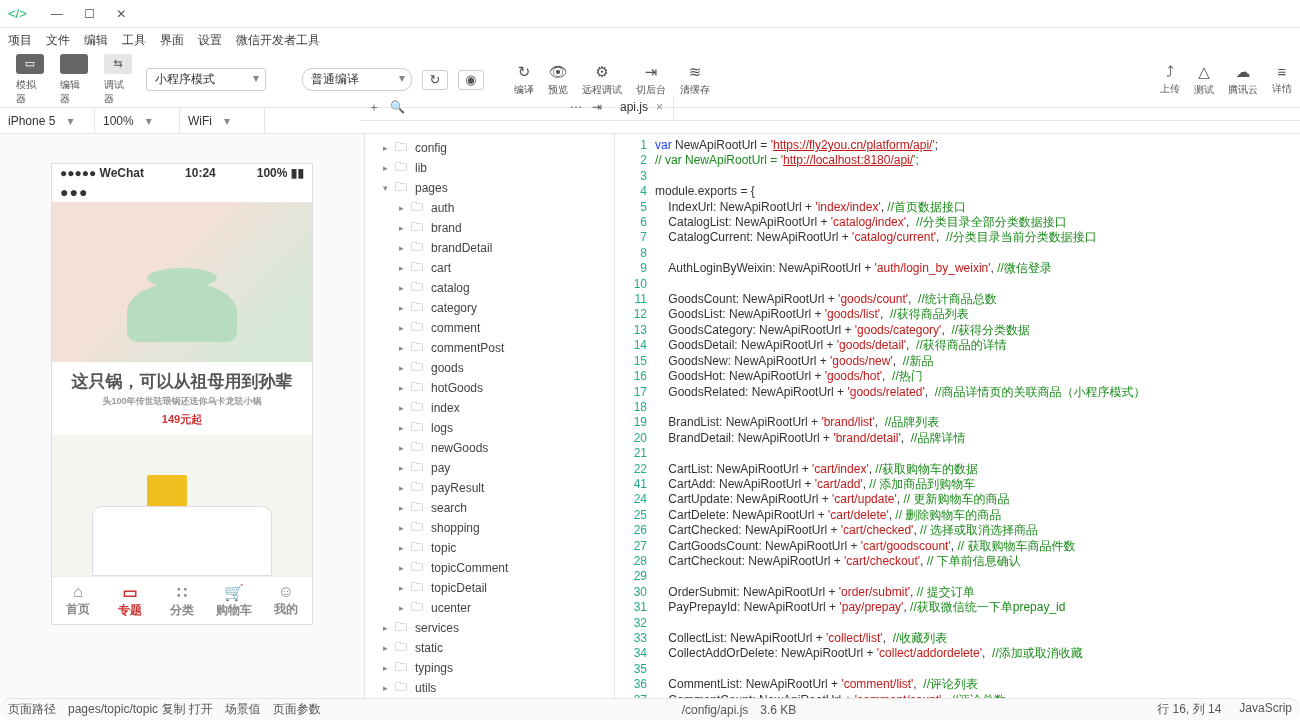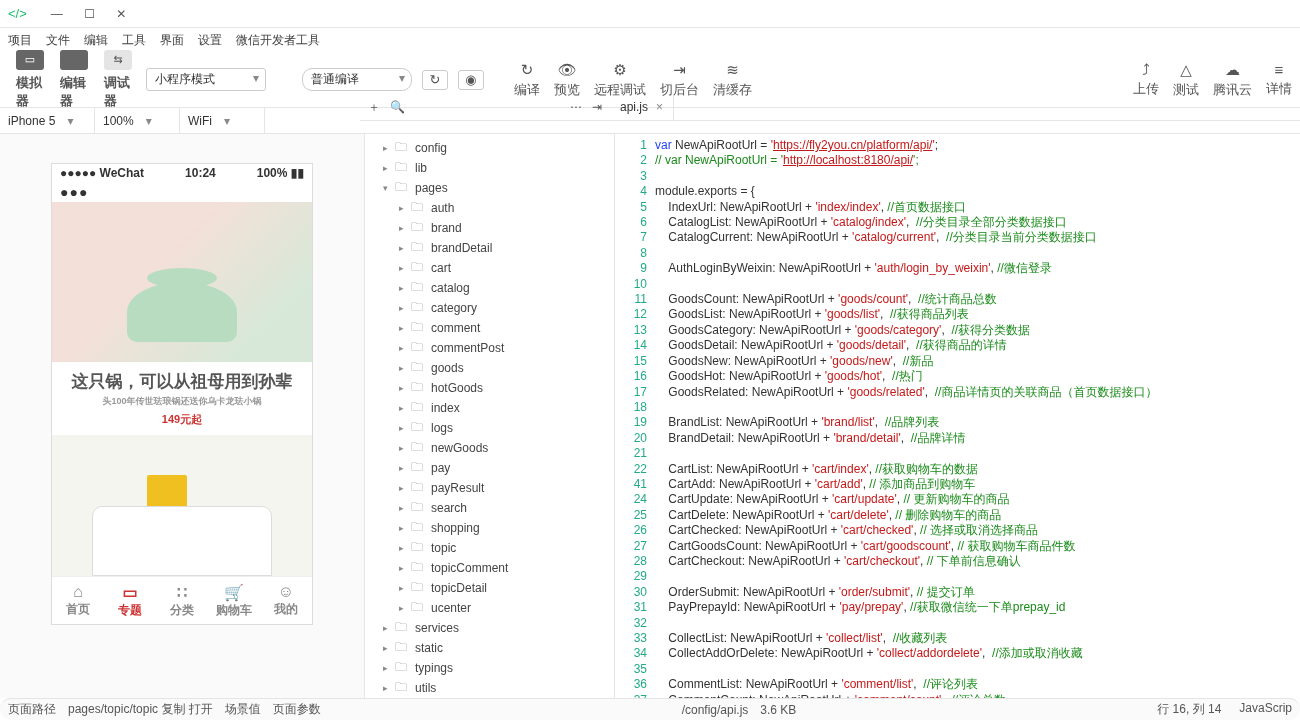--- a/index.html
+++ b/index.html
@@ -7,29 +7,29 @@
 .titlebar{height:28px;display:flex;align-items:center;padding:0 8px;border-bottom:1px solid #e5e5e5;}
 .titlebar .logo{color:#19be6b;margin-right:6px;font-size:13px;}
 .titlebar .title{flex:1;color:#555;}
 .titlebar .winbtns span{margin-left:18px;color:#555;cursor:pointer;}
 .menubar{height:24px;display:flex;align-items:center;padding:0 8px;gap:14px;color:#404040;}
 .menubar span{cursor:pointer;}
 .toolbar{height:56px;display:flex;align-items:center;padding:4px 8px;border-bottom:1px solid #e5e5e5;gap:6px;}
 .tbtn{display:flex;flex-direction:column;align-items:center;padding:2px 8px;color:#555;cursor:pointer;width:44px;}
 .tbtn .ic{width:28px;height:20px;background:#666;border-radius:3px;display:flex;align-items:center;justify-content:center;color:#fff;font-size:11px;}
 .tbtn .ic.light{background:#e5e5e5;color:#555;}
-.tbtn .lbl{margin-top:4px;font-size:13px;font-weight:bold;}
+.tbtn .lbl{margin-top:4px;font-size:10px;}
 .modesel{margin-left:auto;border:1px solid #ccc;border-radius:3px;padding:2px 24px 2px 8px;position:relative;cursor:pointer;width:120px;}
 .modesel::after{content:"▾";position:absolute;right:6px;color:#888;}
 .compsel{border:1px solid #ccc;border-radius:10px;padding:2px 24px 2px 8px;position:relative;cursor:pointer;width:110px;margin-left:30px;}
 .compsel::after{content:"▾";position:absolute;right:6px;color:#888;}
 .icbtn{width:26px;height:20px;border:1px solid #ccc;border-radius:3px;display:flex;align-items:center;justify-content:center;margin-left:4px;cursor:pointer;color:#555;font-size:13px;}
 .tgroup{display:flex;flex-direction:column;align-items:center;margin-left:14px;cursor:pointer;}
 .tgroup .ic2{font-size:15px;color:#555;}
-.tgroup .lbl2{font-size:13px;margin-top:2px;color:#555;}
+.tgroup .lbl2{font-size:10px;margin-top:2px;color:#555;}
 .subbar{height:26px;border-bottom:1px solid #e5e5e5;display:flex;align-items:center;}
 .devsel{display:flex;align-items:center;padding:0 8px;border-right:1px solid #e5e5e5;height:100%;gap:4px;cursor:pointer;}
 .devsel::after{content:"▾";color:#888;margin-left:8px;}
 .mainrow{display:flex;height:calc(100vh - 28px - 24px - 56px - 26px - 22px);}
 .simcol{width:365px;border-right:1px solid #e5e5e5;display:flex;justify-content:center;padding-top:30px;background:#fafafa;}
 .phone{width:260px;height:460px;background:#fff;box-shadow:0 0 0 1px #ddd;display:flex;flex-direction:column;font-weight:bold;}
 .pstatus{height:18px;display:flex;align-items:center;justify-content:space-between;padding:0 8px;font-size:10px;}
 .pdots{width:26px;text-align:right;color:#333;font-size:14px;letter-spacing:1px;padding:2px 8px;}
 .pbody{flex:1;overflow:hidden;display:flex;flex-direction:column;}
 .hero{height:170px;background:linear-gradient(135deg,#f3e0d8 40%,#d8e8d8 80%);position:relative;}
@@ -424,21 +424,21 @@
     CatalogCurrent: NewApiRootUrl + <span class="str">'catalog/current'</span>,  <span class="cmt">//分类目录当前分类数据接口</span>
 
     AuthLoginByWeixin: NewApiRootUrl + <span class="str">'auth/login_by_weixin'</span>, <span class="cmt">//微信登录</span>
 
     GoodsCount: NewApiRootUrl + <span class="str">'goods/count'</span>,  <span class="cmt">//统计商品总数</span>
     GoodsList: NewApiRootUrl + <span class="str">'goods/list'</span>,  <span class="cmt">//获得商品列表</span>
     GoodsCategory: NewApiRootUrl + <span class="str">'goods/category'</span>,  <span class="cmt">//获得分类数据</span>
     GoodsDetail: NewApiRootUrl + <span class="str">'goods/detail'</span>,  <span class="cmt">//获得商品的详情</span>
     GoodsNew: NewApiRootUrl + <span class="str">'goods/new'</span>,  <span class="cmt">//新品</span>
     GoodsHot: NewApiRootUrl + <span class="str">'goods/hot'</span>,  <span class="cmt">//热门</span>
-    GoodsRelated: NewApiRootUrl + <span class="str">'goods/related'</span>,  <span class="cmt">//商品详情页的关联商品（首页数据接口）</span>
+    GoodsRelated: NewApiRootUrl + <span class="str">'goods/related'</span>,  <span class="cmt">//商品详情页的关联商品（小程序模式）</span>
 
     BrandList: NewApiRootUrl + <span class="str">'brand/list'</span>,  <span class="cmt">//品牌列表</span>
     BrandDetail: NewApiRootUrl + <span class="str">'brand/detail'</span>,  <span class="cmt">//品牌详情</span>
 
     CartList: NewApiRootUrl + <span class="str">'cart/index'</span>, <span class="cmt">//获取购物车的数据</span>
     CartAdd: NewApiRootUrl + <span class="str">'cart/add'</span>, <span class="cmt">// 添加商品到购物车</span>
     CartUpdate: NewApiRootUrl + <span class="str">'cart/update'</span>, <span class="cmt">// 更新购物车的商品</span>
     CartDelete: NewApiRootUrl + <span class="str">'cart/delete'</span>, <span class="cmt">// 删除购物车的商品</span>
     CartChecked: NewApiRootUrl + <span class="str">'cart/checked'</span>, <span class="cmt">// 选择或取消选择商品</span>
     CartGoodsCount: NewApiRootUrl + <span class="str">'cart/goodscount'</span>, <span class="cmt">// 获取购物车商品件数</span>

